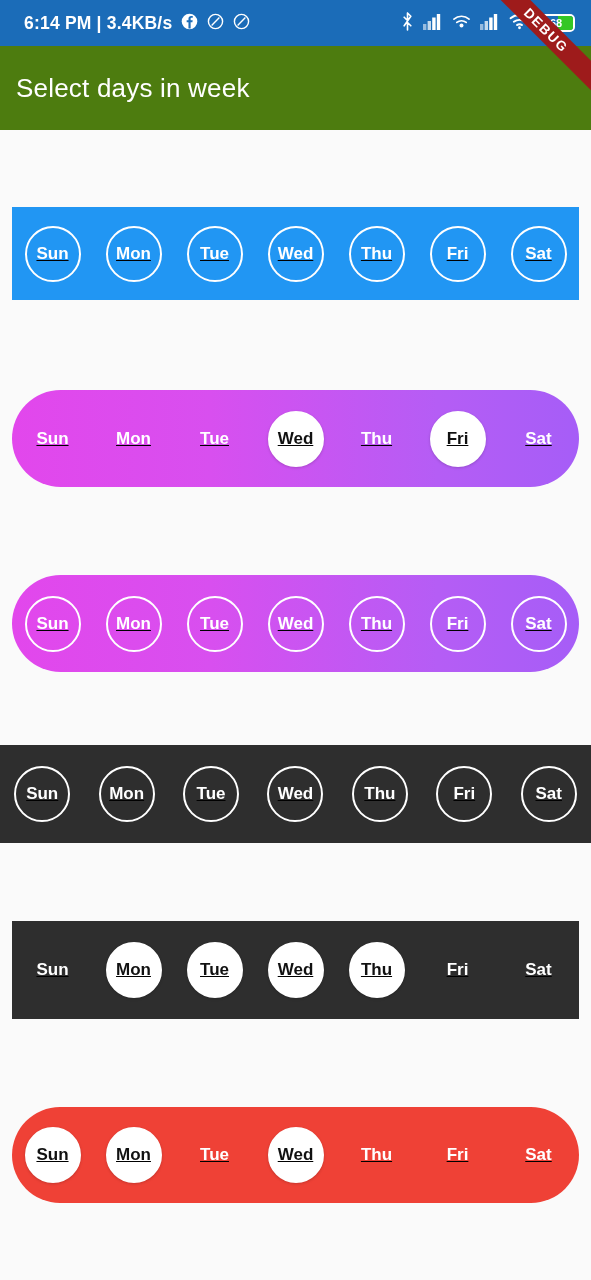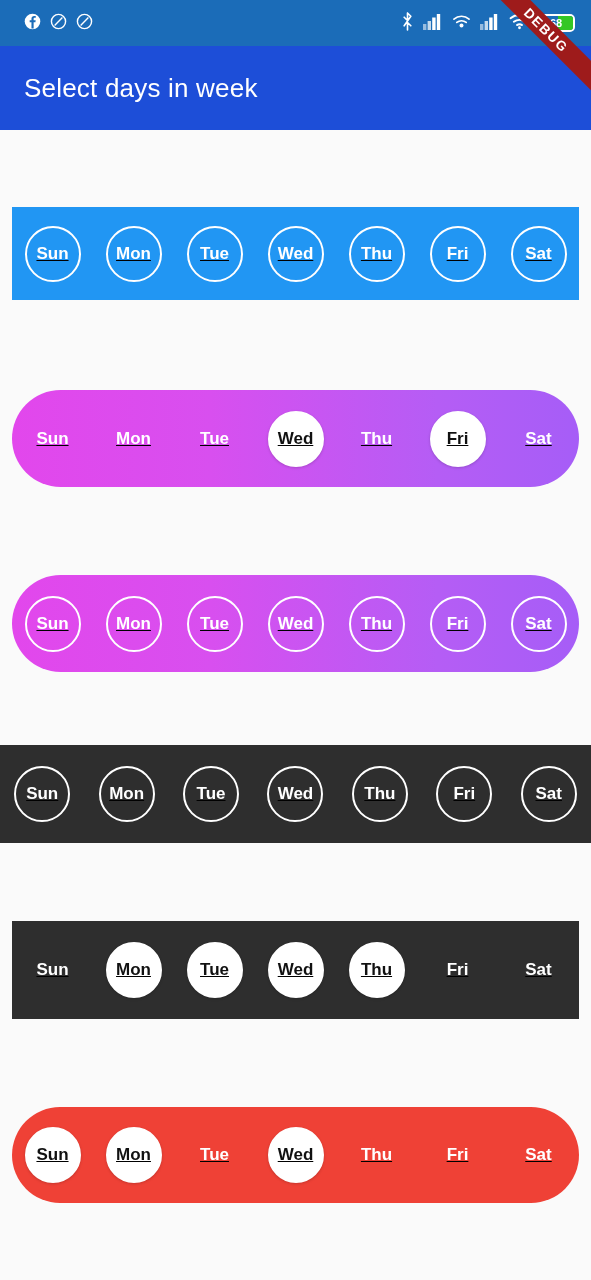--- a/index.html
+++ b/index.html
@@ -60,23 +60,23 @@
     font-size:13.5px; font-weight:bold;
     letter-spacing:1.5px;
     text-align:center;
     padding:3px 0;
     transform:rotate(45deg);
     font-family:"Liberation Sans", sans-serif;
   }
 
   
   .appbar{
-    height:84px; background:#1d4ed8;
+    height:84px; background:#4d7c0f;
     display:flex; align-items:center;
-    padding:0 24px;
+    padding:0 16px;
   }
   .appbar-title{
     color:#FFFFFF; font-size:26px; font-weight:normal;
     letter-spacing:.2px;
   }
 
   
   .widget{
     display:flex; align-items:center;
     justify-content:space-around;
@@ -124,20 +124,21 @@
   
   #w6{ top:1107px; height:96px; background:#EF4136; border-radius:48px; }
 </style>
 </head>
 <body>
 
 <div id="app">
 
   <div class="statusbar">
     <div class="sb-left">
+      <span class="sb-clock">6:14 PM | 3.4KB/s</span>
       <span class="sb-ic">
         <svg width="17" height="17" viewBox="0 0 24 24">
             <circle cx="12" cy="12" r="11" fill="#fff"></circle>
             <path d="M13.6 22V13.2h2.5l.4-3h-2.9V8.3c0-.85.24-1.43 1.46-1.43h1.54V4.2c-.27-.04-1.2-.12-2.27-.12-2.25 0-3.79 1.37-3.79 3.9v2.2H8v3h2.54V22z" fill="#1B6CB8"></path>
           </svg>
       </span>
       <span class="sb-ic">
         <svg width="17" height="17" viewBox="0 0 24 24">
             <circle cx="12" cy="12" r="10" fill="none" stroke="#fff" stroke-width="2"></circle>
             <line x1="6.5" y1="17.5" x2="17.5" y2="6.5" stroke="#fff" stroke-width="2"></line>

